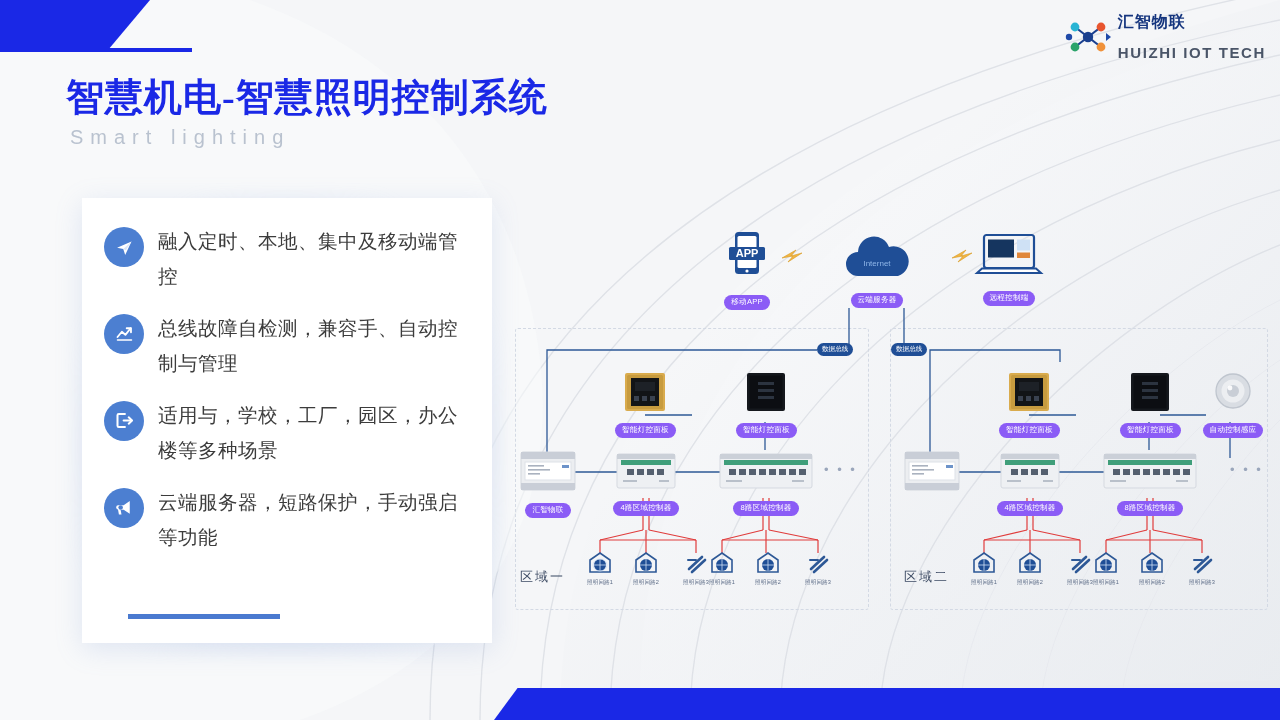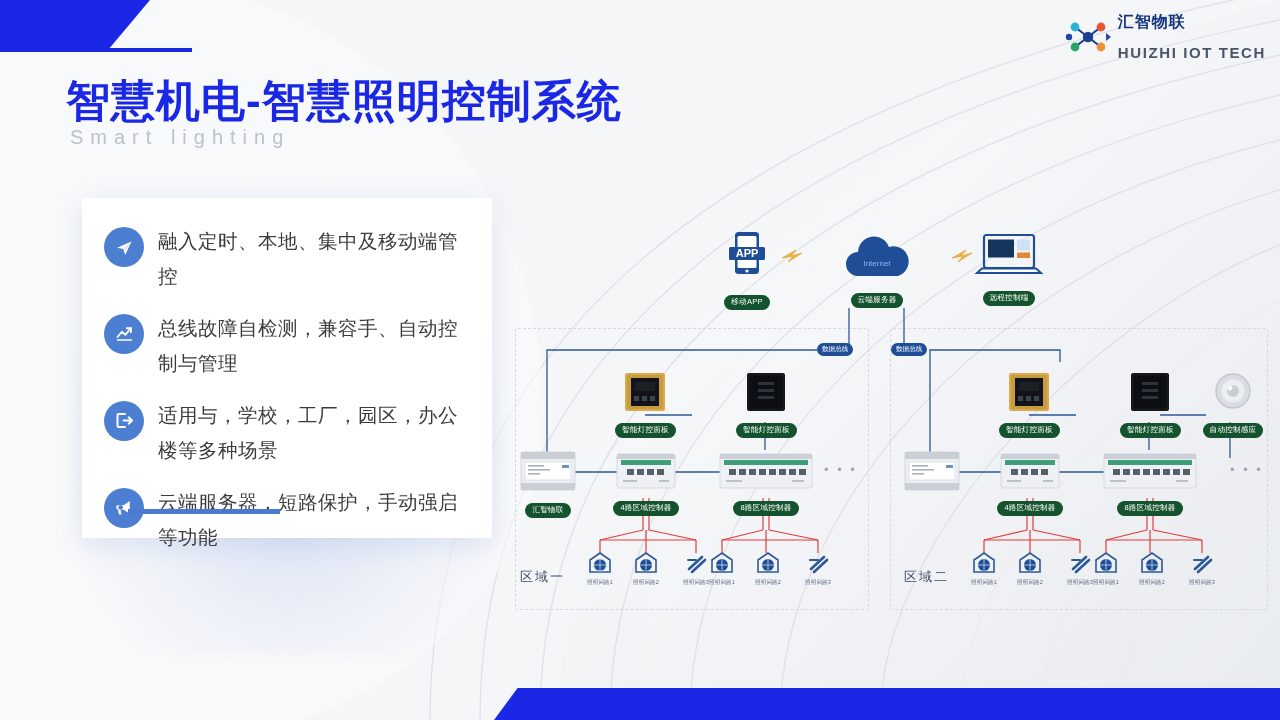--- a/index.html
+++ b/index.html
@@ -31,47 +31,47 @@
           display:flex; align-items:center; gap:7px; }
   .logo-mark { width:46px; height:40px; flex:none; }
   .logo-text { display:flex; flex-direction:column; line-height:1; }
   .logo-cn { font-size:16px; font-weight:bold; color:#15357e; letter-spacing:1px;
              font-family:"Liberation Sans","DejaVu Sans",sans-serif; }
   .logo-en { font-size:15px; font-weight:bold; color:#4a5568; letter-spacing:1.6px;
              margin-top:15px; }
 
   
   .title { position:absolute; left:66px; top:72px; z-index:5;
-           font-size:44px; font-weight:bold; color:var(--brand);
-           letter-spacing:1px; white-space:nowrap; }
+           font-size:38px; font-weight:bold; color:var(--brand);
+           letter-spacing:1px; white-space:nowrap;font-family:Liberation Serif, serif; }
   .subtitle { position:absolute; left:70px; top:126px; z-index:5;
            font-size:20px; color:#b9c2cf; letter-spacing:7px;
            font-weight:normal; }
 
   
   .card-glow { position:absolute; left:74px; top:192px; width:428px; height:462px;
                background:radial-gradient(ellipse at 50% 55%,rgba(160,182,232,.42) 0%,rgba(200,214,244,.18) 55%,rgba(255,255,255,0) 78%);
                filter:blur(6px); z-index:3; }
-  .card { position:absolute; left:82px; top:198px; width:410px; height:340px;
+  .card { position:absolute; left:82px; top:198px; width:410px; height:445px;
           background:#ffffff; z-index:4;
           box-shadow:0 6px 26px rgba(120,150,210,.20); }
   .bullets { padding:26px 22px 0 22px; display:flex; flex-direction:column; gap:16px; }
   .bullet { display:flex; align-items:flex-start; gap:14px; }
   .bi { width:40px; height:40px; border-radius:50%; flex:none; margin-top:3px;
         background:#4c7fd1; display:flex; align-items:center; justify-content:center; }
   .bi svg { display:block; }
   .btext { font-size:19.5px; line-height:1.82; color:#3c3c3c; letter-spacing:.5px;
            font-family:"Liberation Sans","DejaVu Sans",sans-serif; }
   .card-underline { position:absolute; left:46px; bottom:24px; width:152px; height:5px;
                     background:#4a7ad0; }
 
   
   .diagram { position:absolute; left:500px; top:210px; width:780px; height:410px; z-index:4; }
   .dg { position:absolute; }
-  .pill { background:#14532d; color:#fff; border-radius:9px;
+  .pill { background:#8b5cf6; color:#fff; border-radius:9px;
           font-size:7.6px; padding:2.5px 7px; white-space:nowrap;
           text-align:center; letter-spacing:.2px;
           font-family:"Liberation Sans","DejaVu Sans",sans-serif; }
   .pill-sm { background:#1f4e96; color:#fff; border-radius:7px;
           font-size:6.6px; padding:2px 5px; white-space:nowrap; }
   .tinylbl { font-size:5.6px; color:#5b6b86; white-space:nowrap; text-align:center;
              letter-spacing:.1px; }
   .zonelbl { font-size:13px; color:#3c4a63; letter-spacing:2px; }
   .zonebox { position:absolute; border:1px dashed #d3d9e4; border-radius:3px; }
   .ell { position:absolute; font-size:13px; color:#9aa6bb; letter-spacing:2.5px; }

